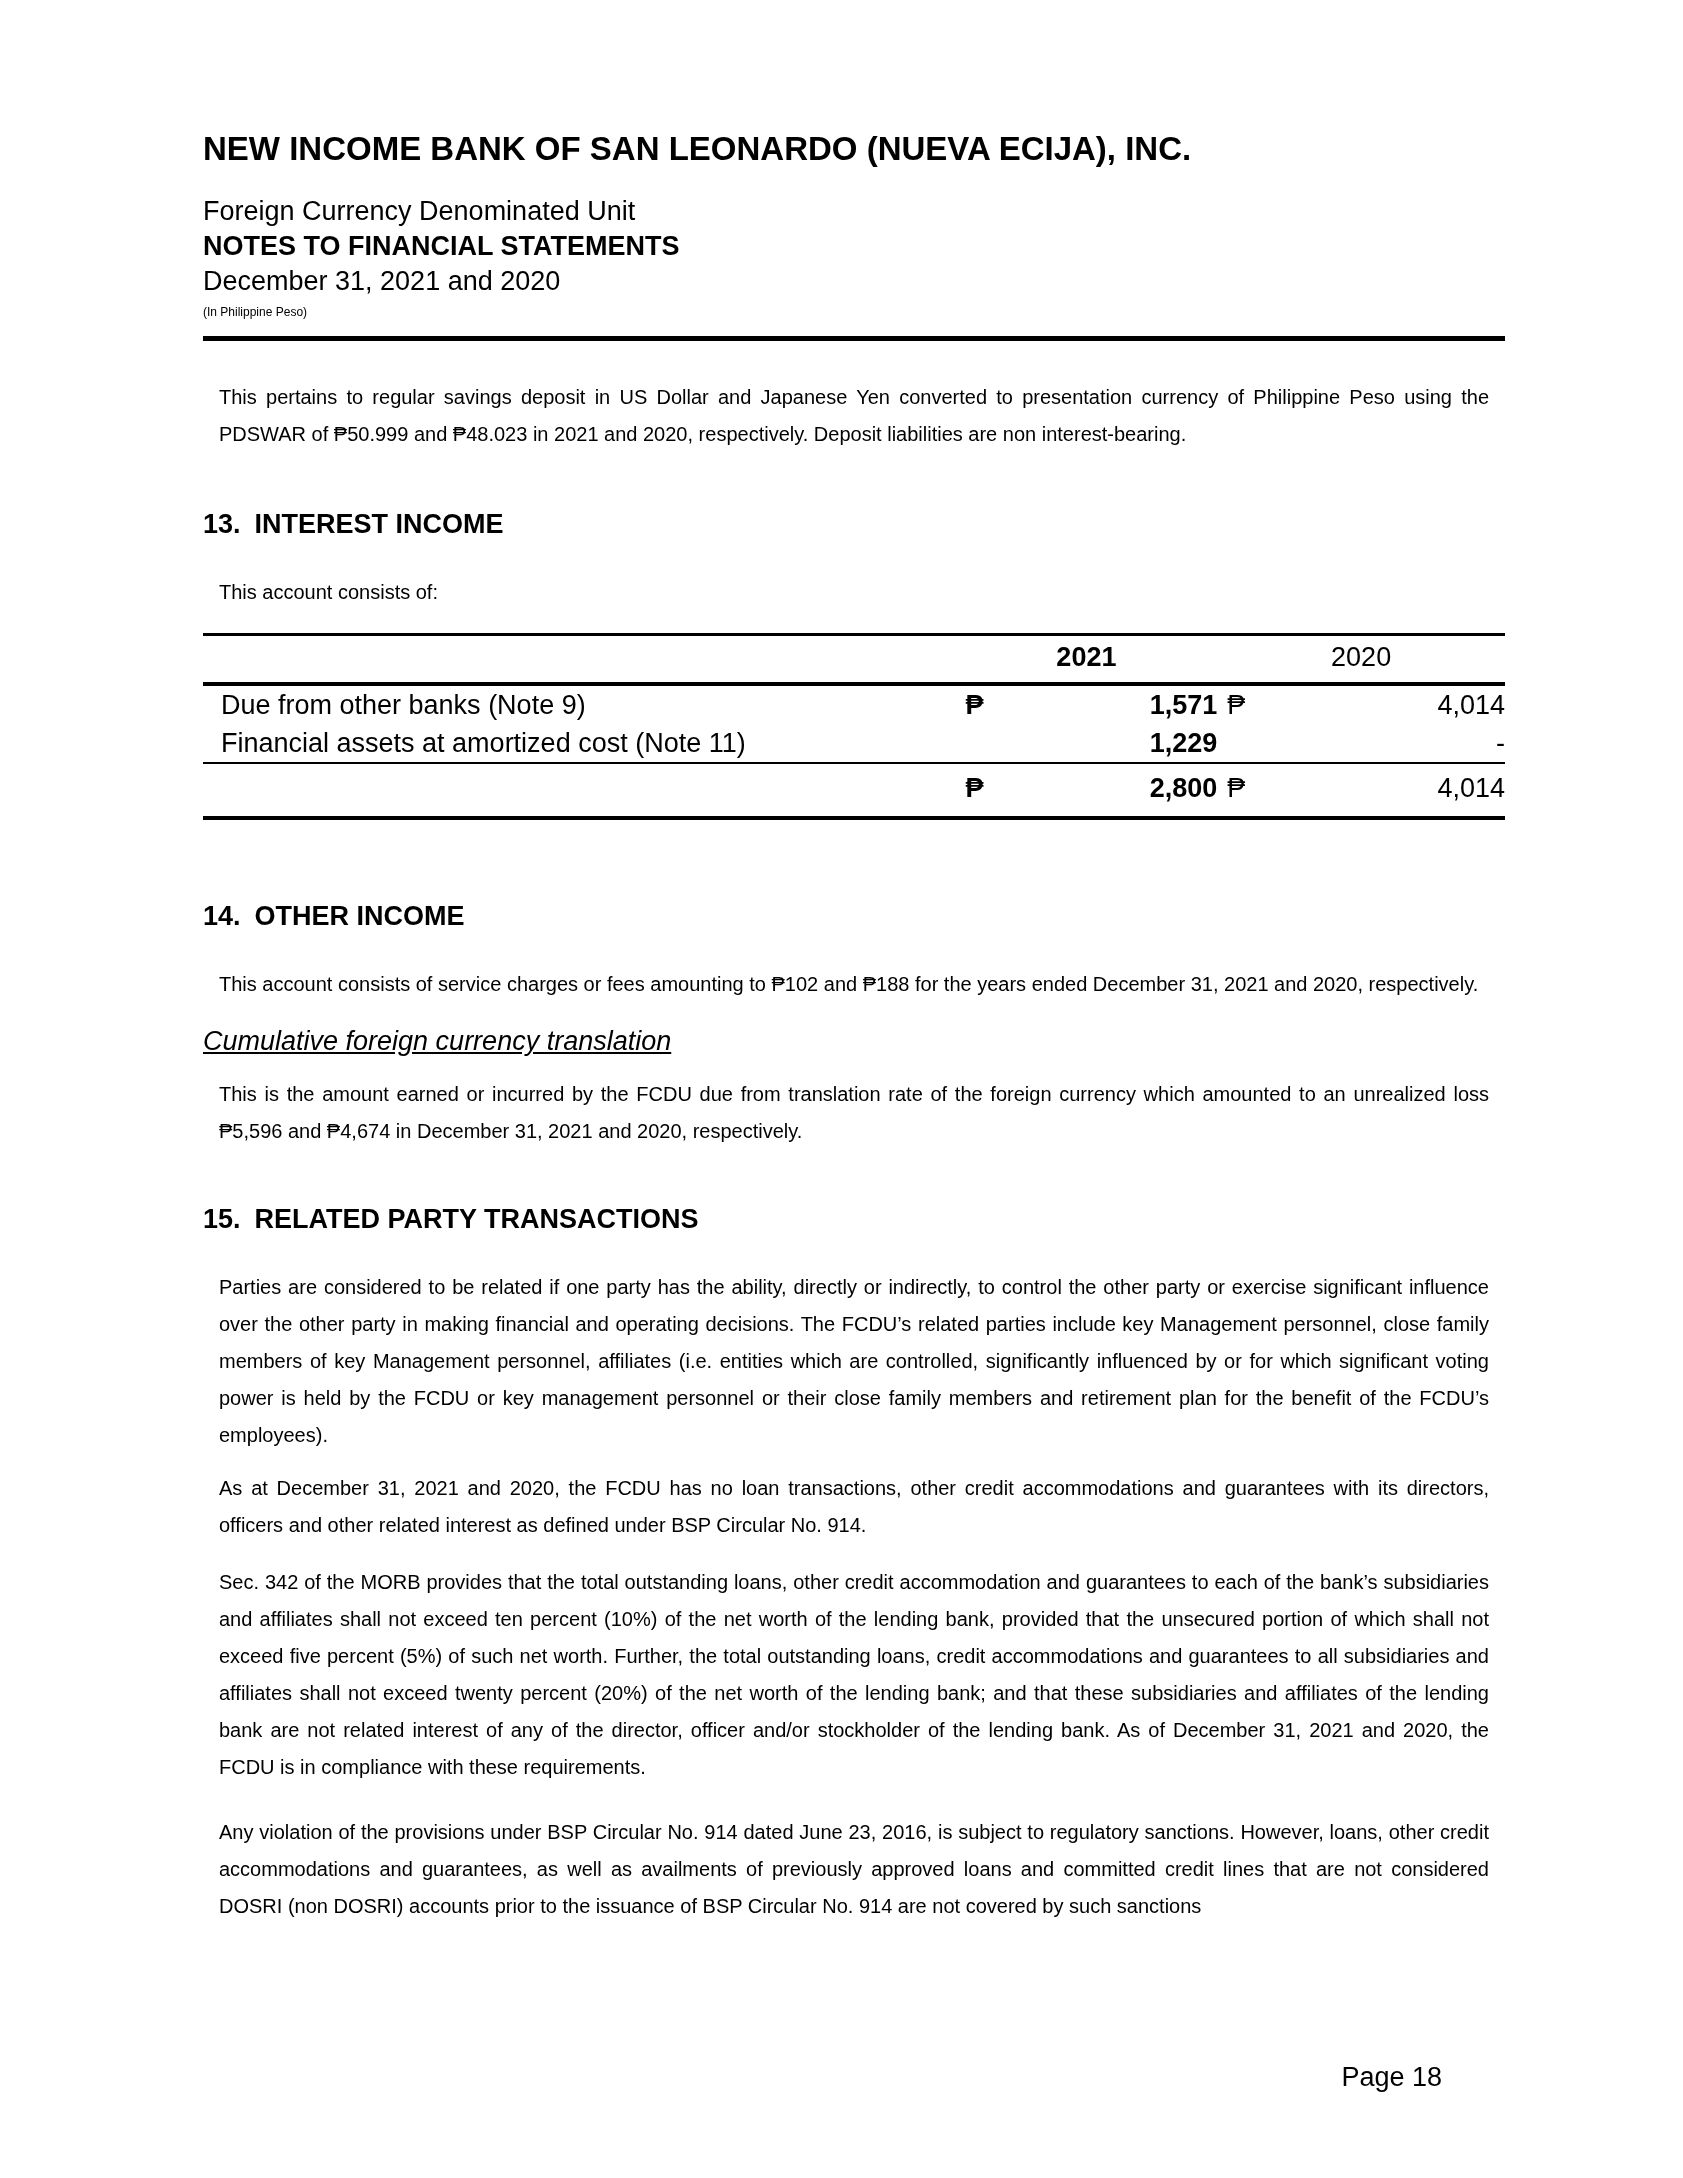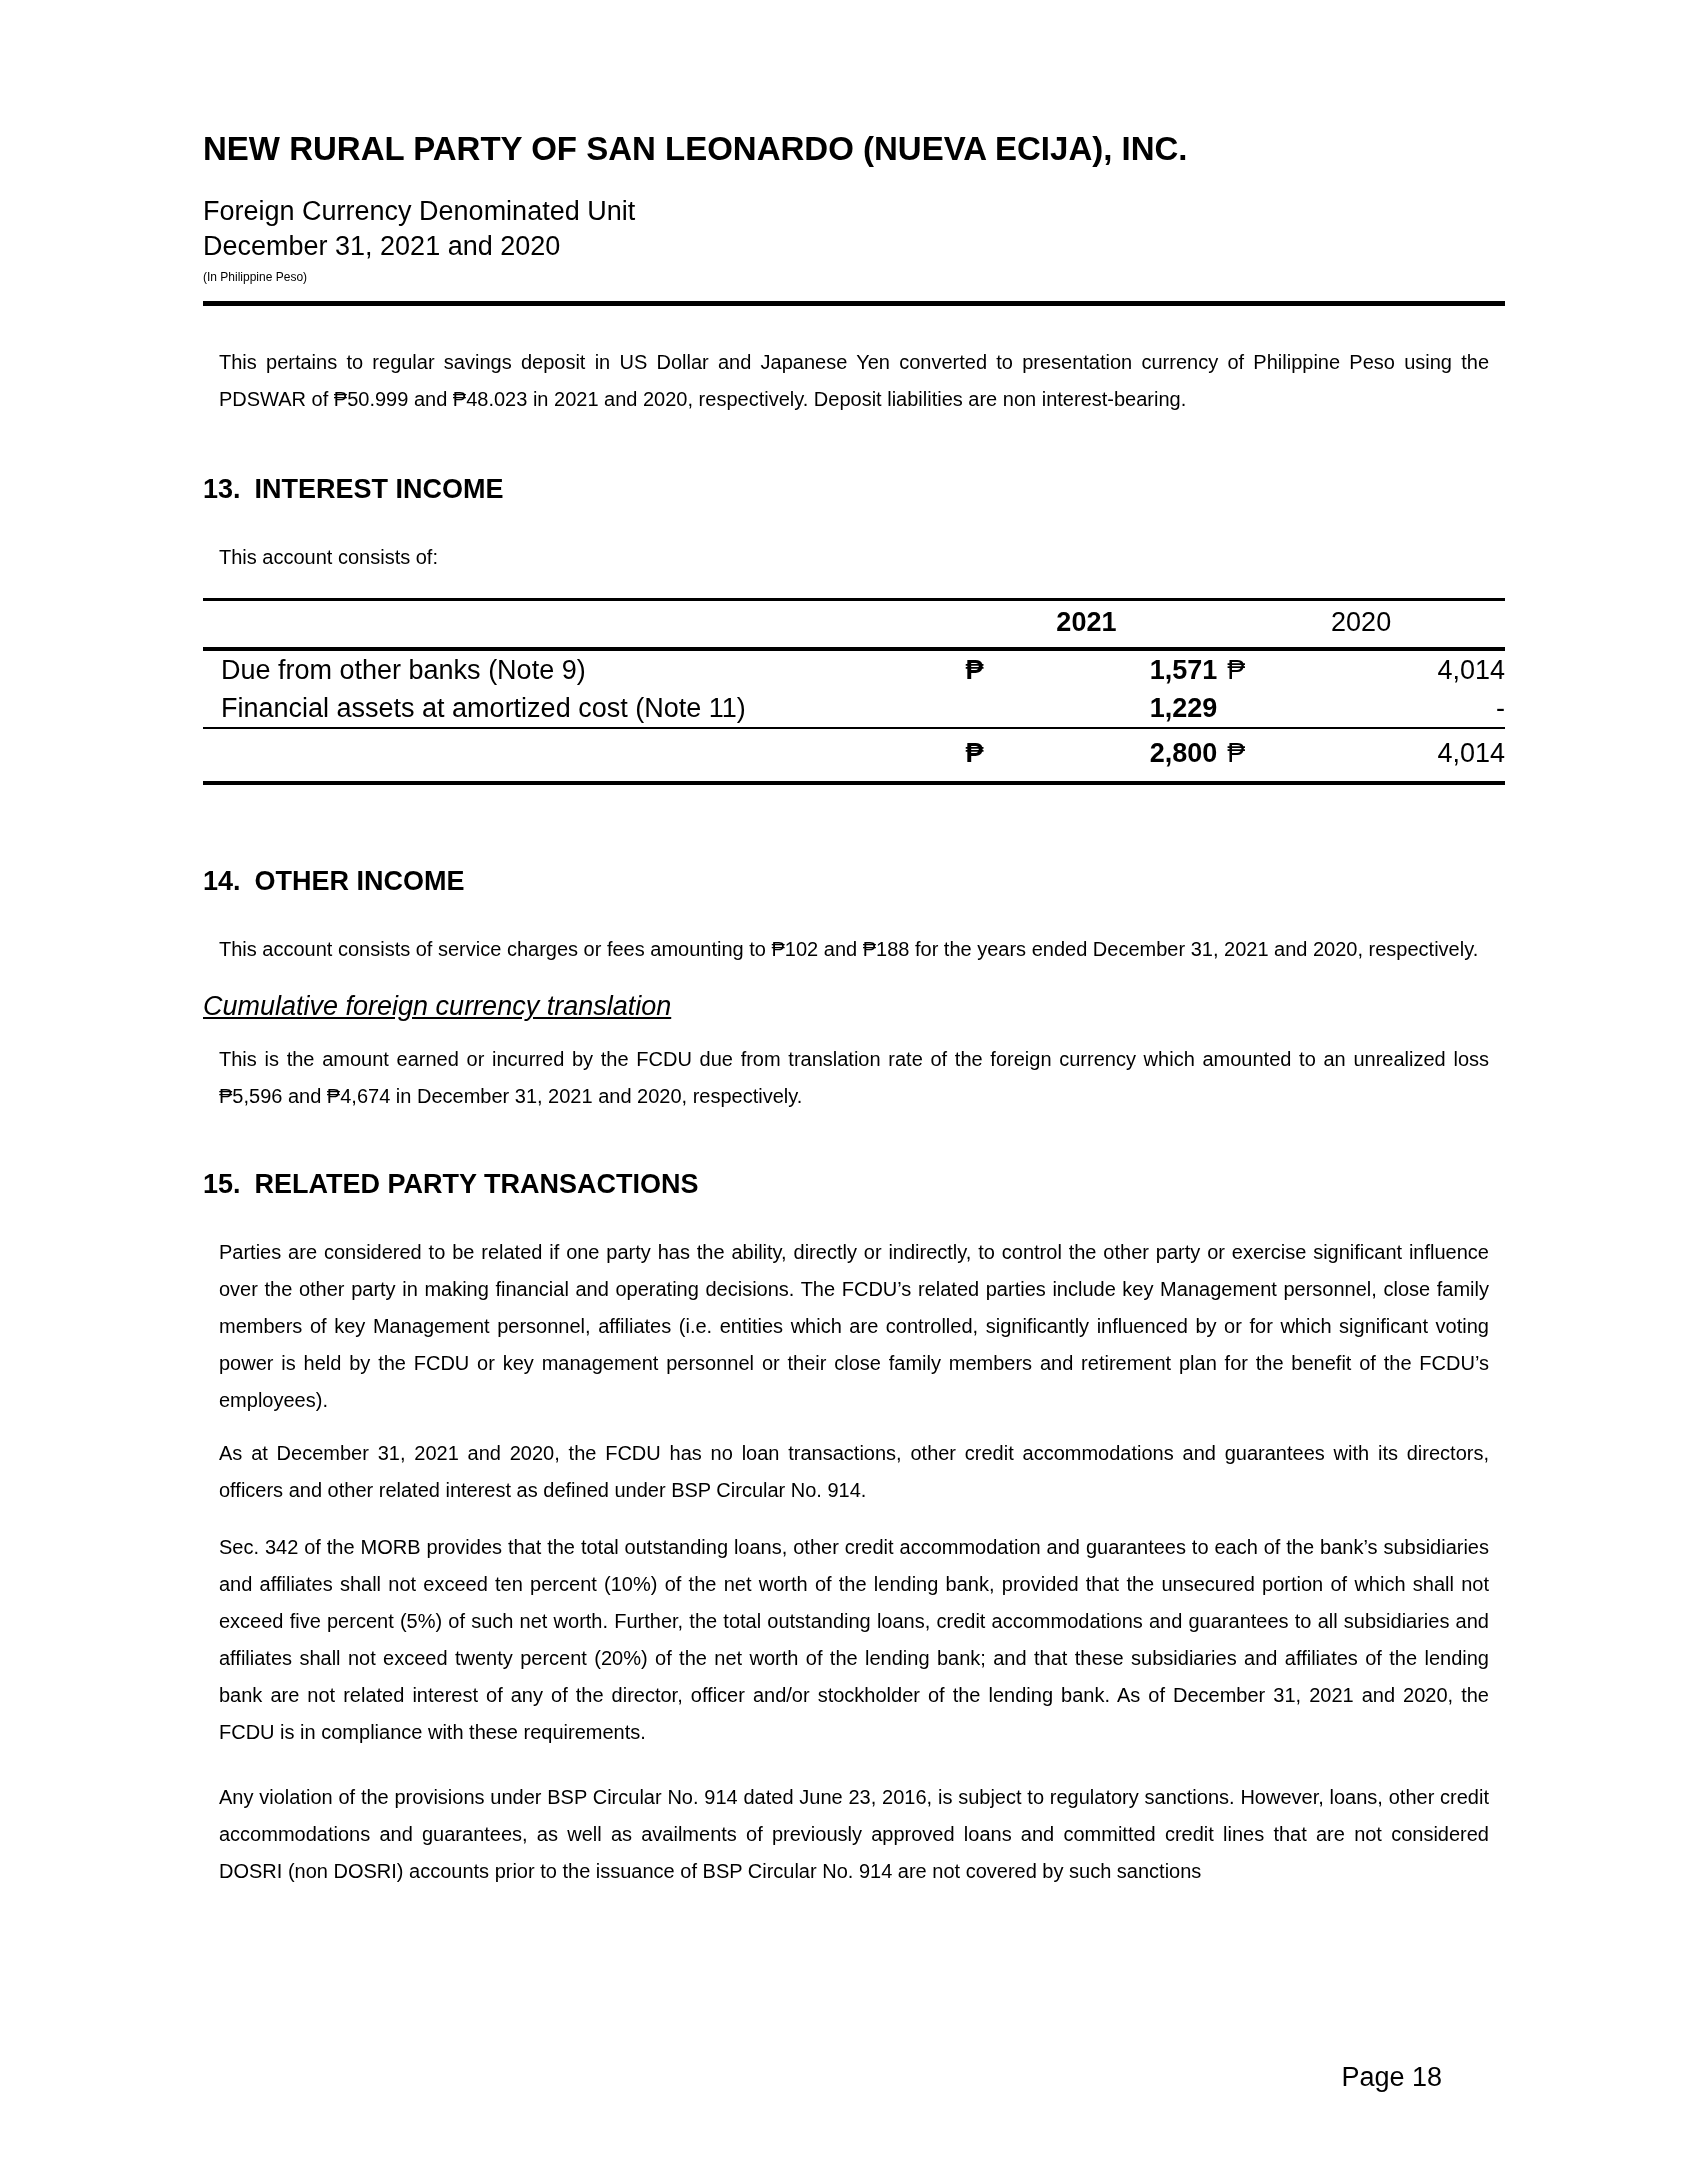--- a/index.html
+++ b/index.html
@@ -58,22 +58,23 @@
     font-size:27px;line-height:32px;
   }
 </style>
 </head>
 <body>
 
 <div class="page">
   <div class="content">
 
     <div class="doc-header">
-      <div class="bank-name">NEW RURAL PARTY OF SAN LEONARDO (NUEVA ECIJA), INC.</div>
+      <div class="bank-name">NEW INCOME BANK OF SAN LEONARDO (NUEVA ECIJA), INC.</div>
       <div class="unit-line">Foreign Currency Denominated Unit</div>
+      <div class="doc-title">NOTES TO FINANCIAL STATEMENTS</div>
       <div class="period-line">December 31, 2021 and 2020</div>
       <div class="currency-note">(In Philippine Peso)</div>
     </div>
 
     <p class="body-p mt-38">This pertains to regular savings deposit in US Dollar and Japanese Yen converted to presentation currency of Philippine Peso using the PDSWAR of ₱50.999 and ₱48.023 in 2021 and 2020, respectively. Deposit liabilities are non interest-bearing.</p>
 
     <div>
       <p class="section-heading mt-55"><span>13.</span><span class="heading-title">INTEREST INCOME</span></p>
       <p class="body-p mt-33">This account consists of:</p>
 

